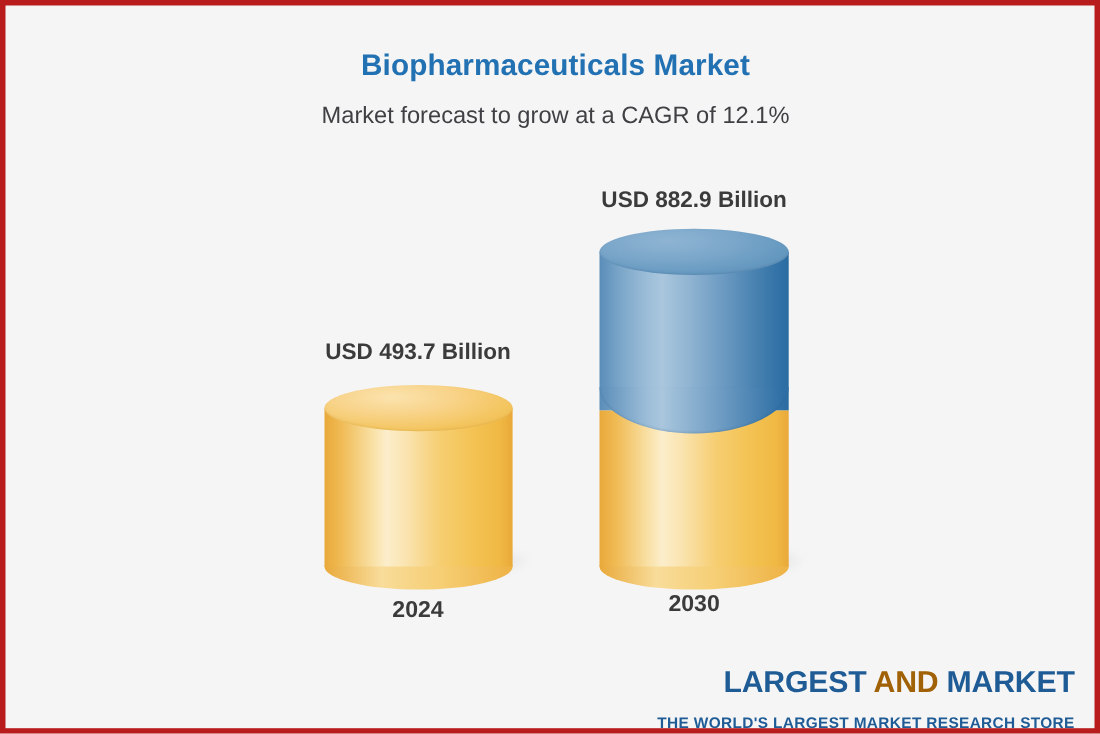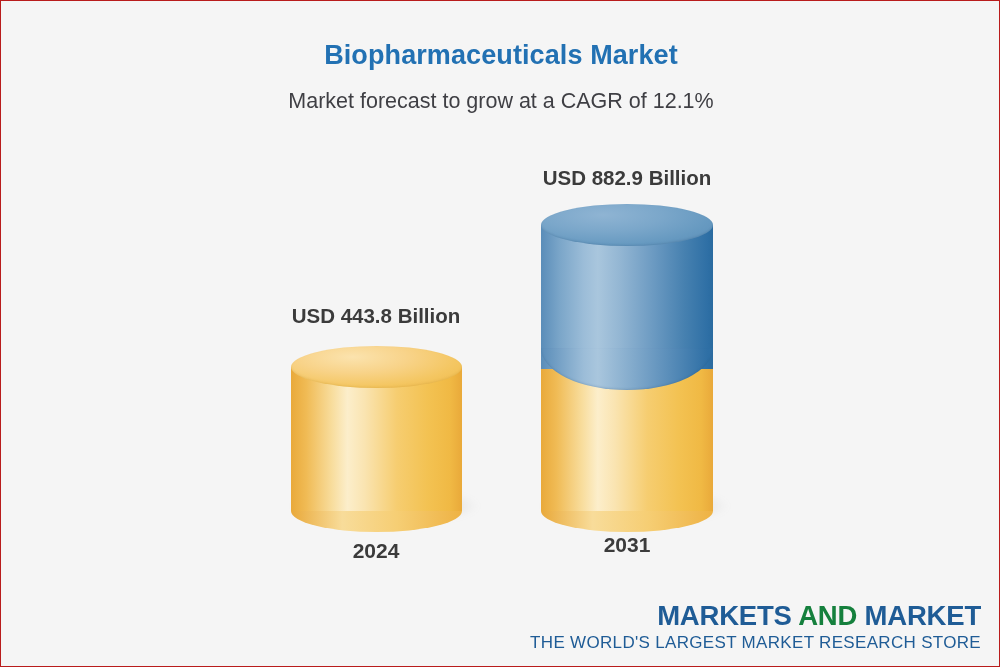--- a/index.html
+++ b/index.html
@@ -7,21 +7,21 @@
     width:1000px;height:667px;
     background:#ffffff;
     font-family:"Liberation Sans", sans-serif;
     overflow:hidden;
   }
   #canvas{
     position:relative;
     width:1000px;height:667px;
     background:#f5f5f5;
     box-sizing:border-box;
-    border:1px solid #b91c1c;
+    border:5px solid #b91c1c;
     overflow:hidden;
   }
 
   
   #title{
     position:absolute;left:0;top:39px;width:1000px;
     text-align:center;
     font-size:27px;font-weight:bold;
     color:#2271b3;
     letter-spacing:.1px;
@@ -133,43 +133,43 @@
     text-align:right;
   }
   #logo-main{
     font-size:27.5px;
     font-weight:bold;
     color:#1f5c96;
     letter-spacing:-.2px;
     line-height:1.02;
     white-space:nowrap;
   }
-  #logo-main .and{color:#15803d;margin-top:24px;}
+  #logo-main .and{color:#a16207;margin-top:24px;}
   #logo-tag{
-    font-size:17px;
-    font-weight:normal;
+    font-size:14px;
+    font-weight:bold;
     color:#1f5c96;
     letter-spacing:.32px;
-    margin-top:3px;
+    margin-top:15px;
     white-space:nowrap;
   }
 </style>
 </head>
 <body>
 
 <div id="canvas">
 
   <div id="title">Biopharmaceuticals Market</div>
   <div id="subtitle">Market forecast to grow at a CAGR of 12.1%</div>
 
   <div id="plot">
 
     <div class="col">
 
-      <div class="vlabel" style="left:215px;top:303px;">USD 443.8 Billion</div>
+      <div class="vlabel" style="left:215px;top:303px;">USD 493.7 Billion</div>
 
       <div class="cyl">
 
         <div class="shadow" style="left:291px;top:487px;width:186px;height:36px;"></div>
 
         <div class="cap bot-y" style="left:290px;top:489px;width:171px;height:42px;"></div>
 
         <div class="body body-y" style="left:290px;top:366px;width:171px;height:144px;"></div>
 
         <div class="cap cap-y" style="left:290px;top:345px;width:171px;height:42px;"></div>
@@ -192,24 +192,24 @@
 
         <div class="body body-b" style="left:540px;top:224px;width:172px;height:144px;"></div>
 
         <div class="cap cap-b" style="left:540px;top:347px;width:172px;height:42px;
              background:linear-gradient(to right,#5a8db9 0%,#9cbdd8 25%,#a9c6dd 33%,#6a99c1 66%,#2e6fa5 97%);
              border-radius:0 0 50% 50%/0 0 100% 100%;"></div>
 
         <div class="cap cap-b" style="left:540px;top:203px;width:172px;height:42px;"></div>
       </div>
 
-      <div class="xlabel" style="left:466px;top:532px;">2031</div>
+      <div class="xlabel" style="left:466px;top:532px;">2030</div>
     </div>
 
   </div>
 
 
   <div id="logo">
-    <div id="logo-main"><span>MARKETS </span><span class="and">AND</span><span> MARKET</span></div>
+    <div id="logo-main"><span>LARGEST </span><span class="and">AND</span><span> MARKET</span></div>
     <div id="logo-tag">THE WORLD'S LARGEST MARKET RESEARCH STORE</div>
   </div>
 
 </div>
 
 </body></html>

